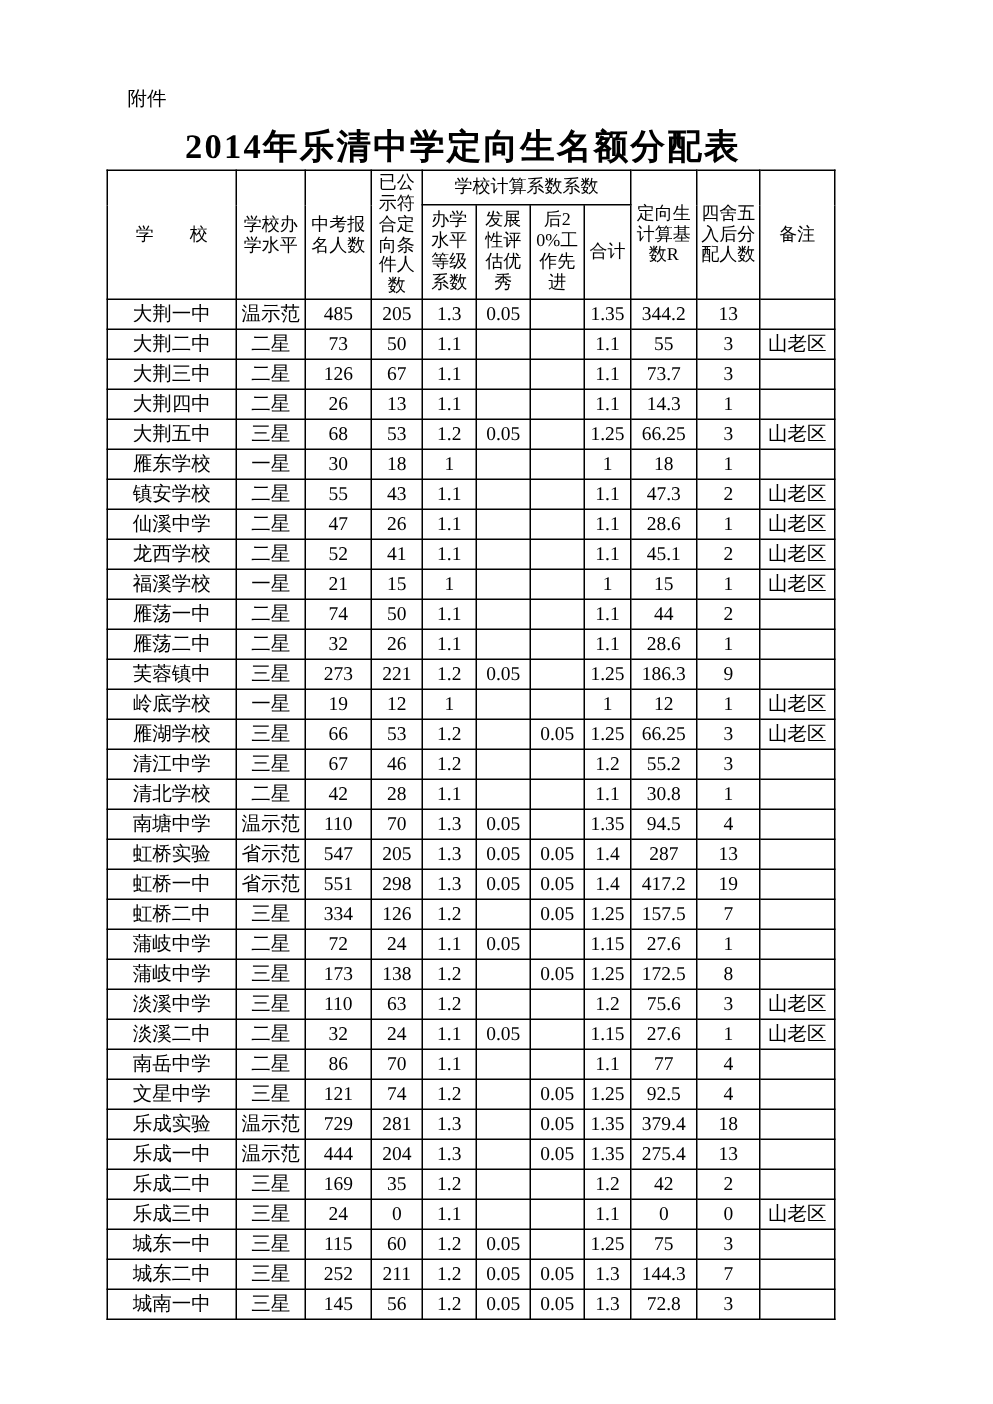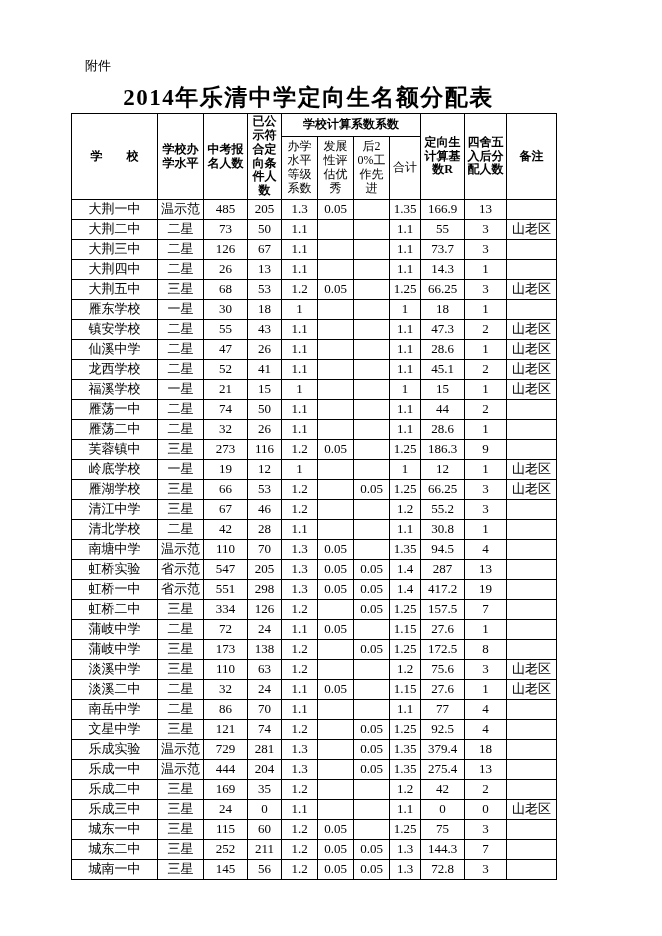--- a/index.html
+++ b/index.html
@@ -45,21 +45,21 @@
     vertical-align: middle;
     padding: 0 1px;
     overflow: hidden;
   }
   table.alloc th {
     font-weight: normal;
     font-size: 12px;
     line-height: 1.15;
     word-break: break-all;
   }
-  thead tr.h1 th { height: 22px; font-weight: bold; }
+  thead tr.h1 th { height: 22px; }
   thead tr.h2 th { height: 62px; }
   tbody td {
     height: 19px;
     font-size: 13px;
     line-height: 1.1;
     white-space: nowrap;
   }
 </style>
 </head>
 <body>
@@ -105,21 +105,21 @@
     <tbody>
         <tr>
           <td>大荆一中</td>
           <td>温示范</td>
           <td>485</td>
           <td>205</td>
           <td>1.3</td>
           <td>0.05</td>
           <td></td>
           <td>1.35</td>
-          <td>166.9</td>
+          <td>344.2</td>
           <td>13</td>
           <td></td>
         </tr>
         <tr>
           <td>大荆二中</td>
           <td>二星</td>
           <td>73</td>
           <td>50</td>
           <td>1.1</td>
           <td></td>
@@ -256,21 +256,21 @@
           <td></td>
           <td>1.1</td>
           <td>28.6</td>
           <td>1</td>
           <td></td>
         </tr>
         <tr>
           <td>芙蓉镇中</td>
           <td>三星</td>
           <td>273</td>
-          <td>116</td>
+          <td>221</td>
           <td>1.2</td>
           <td>0.05</td>
           <td></td>
           <td>1.25</td>
           <td>186.3</td>
           <td>9</td>
           <td></td>
         </tr>
         <tr>
           <td>岭底学校</td>

